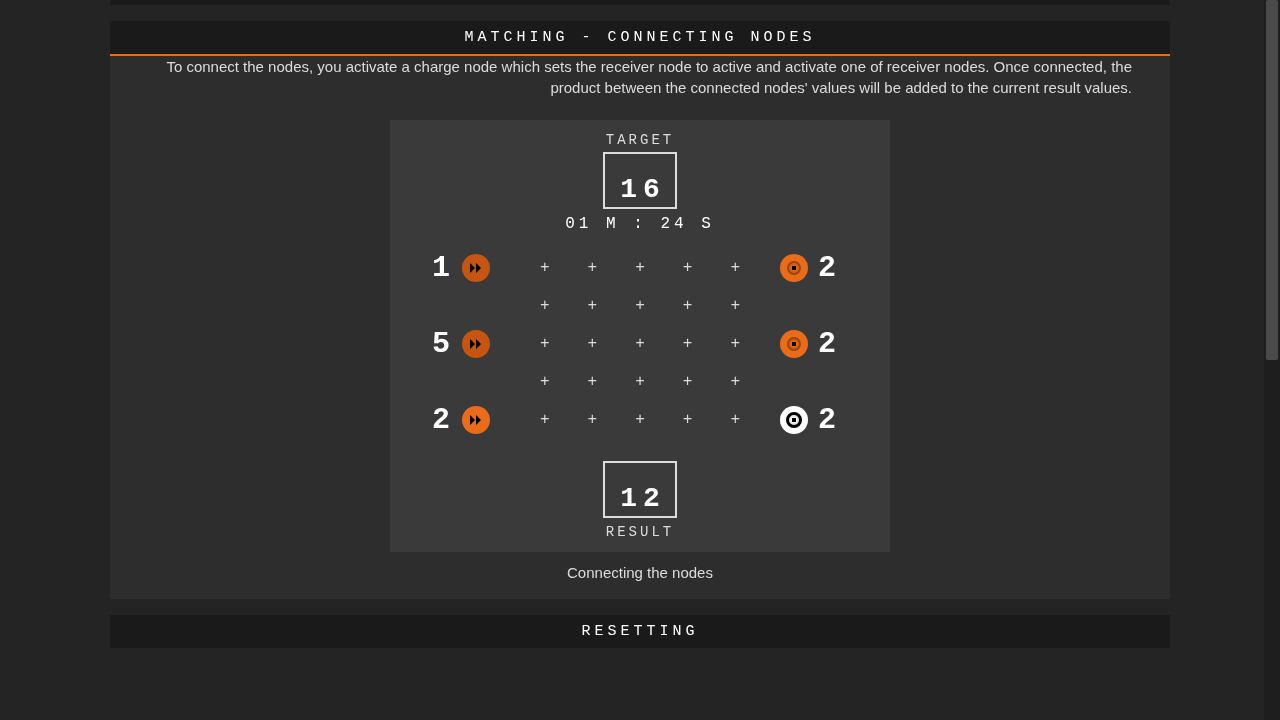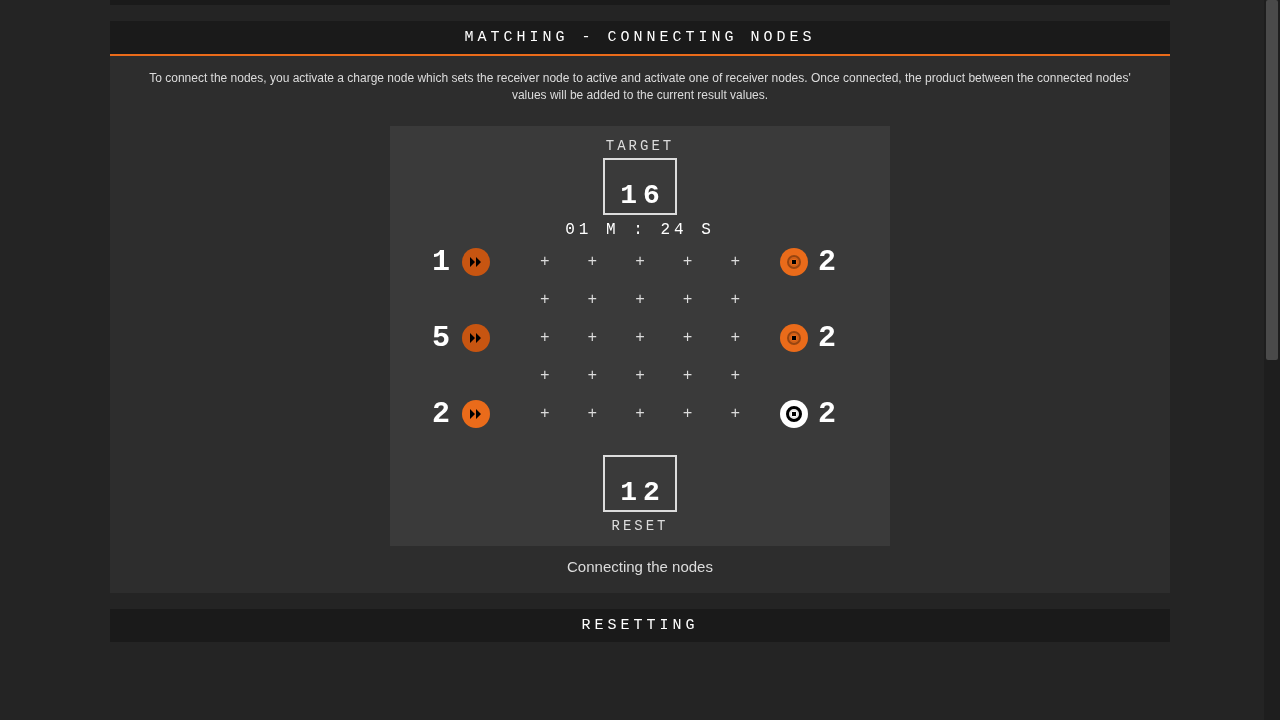--- a/index.html
+++ b/index.html
@@ -15,29 +15,29 @@
     font-family:"Segoe UI",Arial,Helvetica,sans-serif;width:1280px;height:720px;overflow:hidden;}
   .viewport{width:1280px;height:720px;overflow:hidden;position:relative;}
   .scroll-track{position:absolute;right:0;top:0;bottom:0;width:16px;background:#1e1e1e;}
   .scroll-thumb{position:absolute;left:2px;right:2px;top:0;height:360px;background:#4a4a4a;border-radius:2px;}
   .page{width:1060px;margin:0 auto;padding:0 0 40px 0;}
   .block{background:var(--panel);margin:0 0 16px 0;}
   .header-bar{background:var(--panel-dark);text-align:center;padding:8px 0;
     font-family:"Courier New",monospace;letter-spacing:4px;font-size:15px;color:var(--text);}
   .header-bar.partial{padding:0 0 6px 0;font-size:15px;}
   .rule{height:2px;background:var(--accent);margin:0;}
-  .desc{font-size:12px;color:var(--muted);text-align:center;padding:14px 38px 8px 38px;line-height:1.4;}
+  .desc{font-size:15px;color:var(--muted);text-align:right;padding:0 38px 8px 38px;line-height:1.4;}
   .game-panel{width:500px;margin:14px auto 6px auto;background:var(--panel-game);
     padding:12px 0 12px 0;}
   .lbl{font-family:"Courier New",monospace;letter-spacing:3px;font-size:14px;color:var(--muted);text-align:center;}
   .box{width:64px;margin:4px auto 6px auto;border:2px solid var(--muted);text-align:center;
     font-family:"Courier New",monospace;font-size:28px;letter-spacing:6px;padding:20px 0 2px 6px;
     color:var(--text);font-weight:bold;}
   .timer{font-family:"Courier New",monospace;letter-spacing:4px;font-size:16px;color:var(--text);
-    text-align:center;margin:4px 0 0 0;}
+    text-align:center;margin:4px 0 12px 0;}
   .board{width:420px;margin:0 auto;}
   .pad-row{height:30px;display:flex;justify-content:center;gap:38px;align-items:center;
     font-family:"Courier New",monospace;color:var(--muted);font-size:16px;}
   .node-row{display:flex;align-items:center;justify-content:space-between;height:46px;}
   .node-side{display:flex;align-items:center;gap:8px;min-width:70px;}
   .node-side.right{flex-direction:row-reverse;justify-content:flex-end;}
   .node-val{font-family:"Courier New",monospace;font-size:30px;font-weight:bold;color:var(--text);
     letter-spacing:2px;min-width:24px;text-align:center;}
   .dot{width:28px;height:28px;border-radius:50%;display:flex;align-items:center;justify-content:center;}
   .dot.charge{background:#c75511;}
@@ -164,21 +164,21 @@
               <span class="node-val">2</span>
               <span class="dot recv white">
                 <span class="recv-inner"></span>
               </span>
             </div>
           </div>
         </div>
 
         <div style="height:14px"></div>
         <div class="box">12</div>
-        <div class="lbl">RESET</div>
+        <div class="lbl">RESULT</div>
       </div>
 
       <div class="caption">Connecting the nodes</div>
     </div>
 
     <div class="block">
       <div class="header-bar">RESETTING</div>
     </div>
 
   </div>

